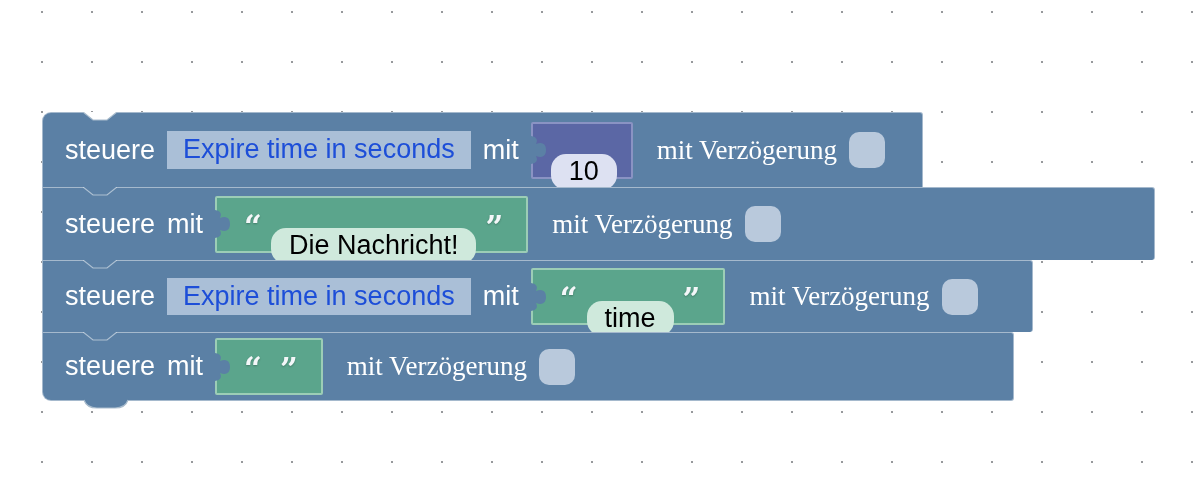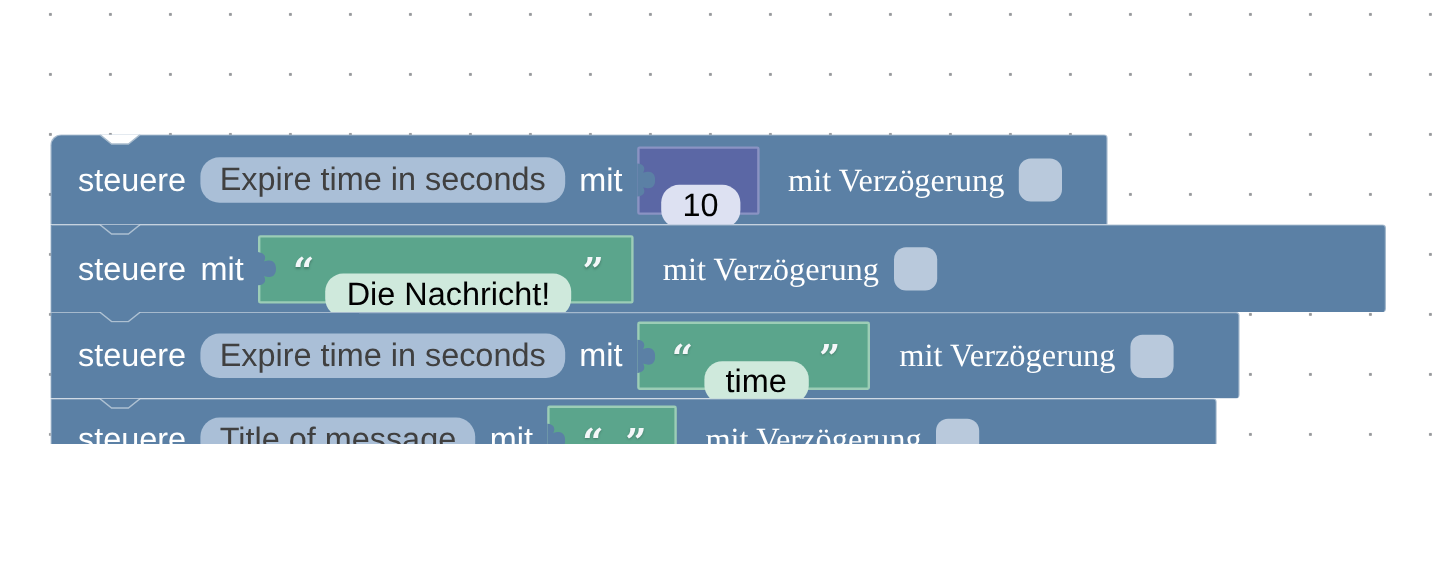--- a/index.html
+++ b/index.html
@@ -1,18 +1,18 @@
 <!DOCTYPE html>
 <html><head>
 <meta charset="utf-8">
 <style>
   html,body{margin:0;padding:0;background:#ffffff;}
   .workspace{
     position:relative;
-    width:1194px;height:370px;
+    width:1194px;height:484px;
     overflow:hidden;
     background-color:#ffffff;
     background-image:radial-gradient(circle, #97999c 1.1px, rgba(0,0,0,0) 1.4px);
     background-size:50px 50px;
     background-position:17px -13px;
     font-family:"Liberation Sans", sans-serif;
   }
   .block{
     position:absolute;
     box-sizing:border-box;
@@ -25,22 +25,22 @@
     font-size:27px;
     padding-left:22px;
   }
   .b1{left:42px;top:112px;width:881px;height:75px;border-radius:9px 3px 0 0;}
   .b2{left:42px;top:187px;width:1113px;height:73px;border-radius:0 3px 3px 0;}
   .b3{left:42px;top:260px;width:991px;height:72px;border-radius:0 3px 3px 0;}
   .b4{left:42px;top:332px;width:972px;height:69px;border-bottom:1px solid rgba(255,255,255,0.45);border-radius:0 3px 3px 9px;}
   .lbl{white-space:nowrap;margin-right:12px;}
   .delay{margin-left:6px;font-family:Liberation Serif, serif;}
   .dd{
-    background:#aabfd7;color:#404040;
-    border-radius:16px;
+    background:#aabfd7;color:#1d4ed8;
+    border-radius:0;
     padding:3px 16px;
     margin-right:12px;
     white-space:nowrap;
     line-height:1.15;
   }
   .checkbox{
     width:36px;height:36px;flex:0 0 auto;
     border-radius:10px;
     background:#b9c9dc;
   }
@@ -141,21 +141,20 @@
   <div class="block b4">
     <svg class="notch" width="34" height="9" viewBox="0 0 34 9">
       <path d="M0,0 L10,8 L24,8 L34,0 Z" fill="#5b80a5"></path>
       <path d="M0,0 L10,8 L24,8 L34,0" fill="none" stroke="rgba(255,255,255,0.5)" stroke-width="1.2"></path>
     </svg>
     <svg class="bottomtab" width="46" height="11" viewBox="0 0 46 11">
       <path d="M0,0 L46,0 L45,2 C43,8 38,10 32,10 L14,10 C8,10 3,8 1,2 Z" fill="#5b80a5"></path>
       <path d="M1,2 C3,8 8,10 14,10 L32,10 C38,10 43,8 45,2" fill="none" stroke="#a9bccd" stroke-width="1.2"></path>
     </svg>
     <span class="lbl">steuere</span>
-    <span class="dd">Title of message</span>
     <span class="lbl">mit</span>
     <span class="vblock vstr">
       <svg class="socket" width="15" height="28" viewBox="0 0 15 28">
         <path d="M0,0 C6,1 7,4 5,8 C13,5 15,10 15,14 C15,18 13,23 5,20 C7,24 6,27 0,28 Z" fill="#5b80a5"></path>
       </svg>
       <span class="quote">“</span>
       <span class="quote">”</span>
     </span>
     <span class="lbl delay">mit Verzögerung</span>
     <span class="checkbox"></span>

